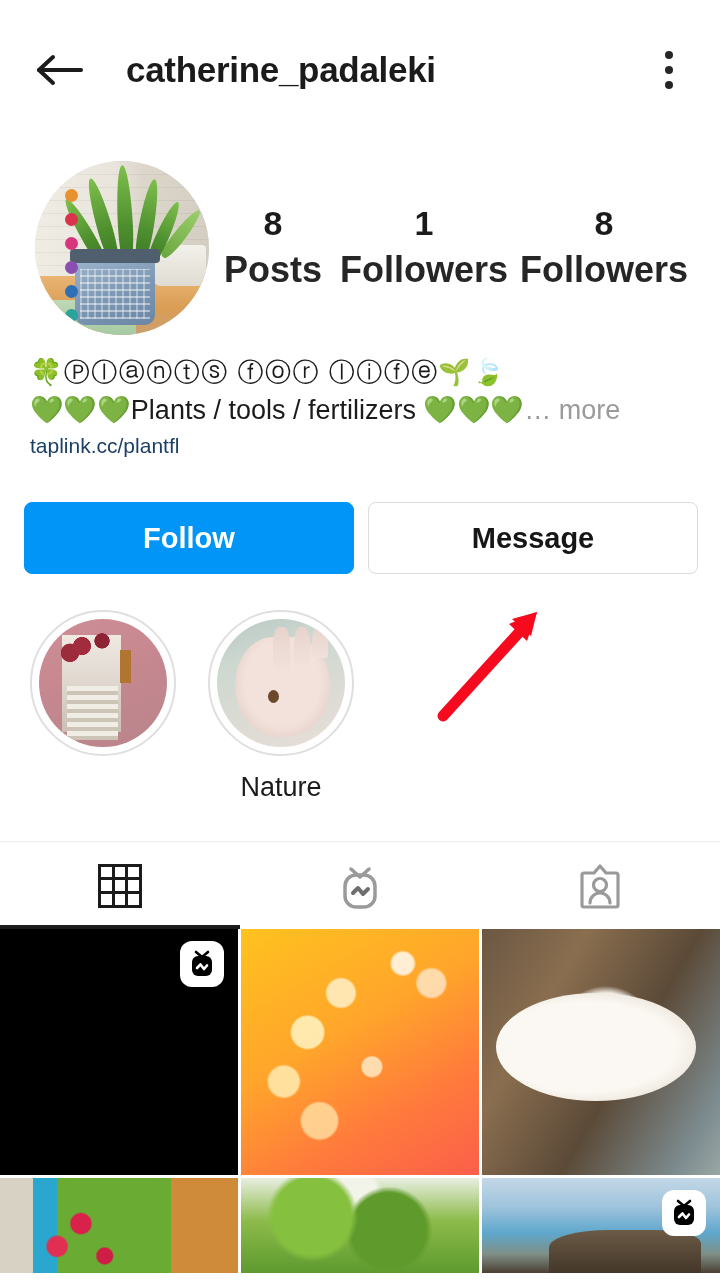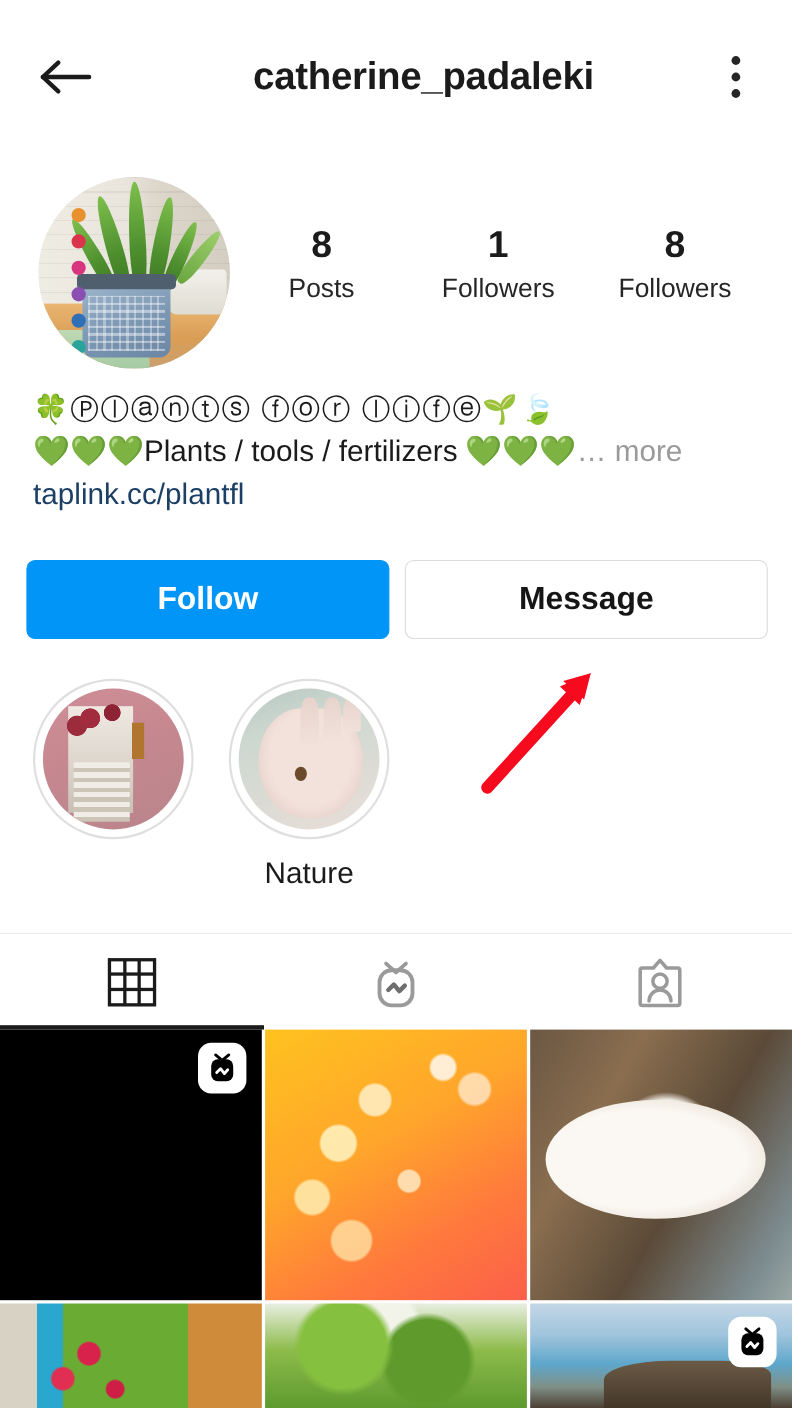--- a/index.html
+++ b/index.html
@@ -26,21 +26,20 @@
     flex:0 0 auto;
   }
   .back-btn svg { display:block; }
   .header-title {
     flex:1 1 auto;
     font-size:35px;
     font-weight:bold;
     letter-spacing:-0.3px;
     color:#1b1b1b;
     margin-left:36px;
-    text-align:center;
   }
   .menu-btn {
     width:50px; height:60px;
     display:flex; flex-direction:column;
     align-items:center; justify-content:center;
     gap:7px;
     flex:0 0 auto;
   }
   .menu-btn i { width:8px; height:8px; border-radius:50%; background:#262626; display:block; }
 
@@ -129,36 +128,36 @@
 
   .stats {
     flex:1 1 auto;
     display:flex;
     justify-content:space-around;
     align-items:flex-start;
     padding-top:46px;
   }
   .stat { text-align:center; min-width:110px; }
   .stat-num { font-size:34px; font-weight:bold; color:#1b1b1b; line-height:1.15; }
-  .stat-label { font-size:24px; color:#262626; margin-top:6px; }
+  .stat-label { font-size:36px; color:#262626; margin-top:6px;font-weight:bold; }
 
   
   .bio { padding:16px 24px 0 30px; }
   .bio-line {
     font-size:27px;
     line-height:1.42;
     color:#1b1b1b;
     white-space:nowrap;
   }
   .bio-line-1 { letter-spacing:1.5px; font-size:26px; }
   .bio-more { color:#9a9a9a; }
   .bio-link {
     display:inline-block;
     margin-top:5px;
-    font-size:27px;
+    font-size:21px;
     color:#1c3f66;
     text-decoration:none;
   }
 
   
   .actions {
     display:flex;
     gap:14px;
     padding:44px 40px 0 24px;
   }

